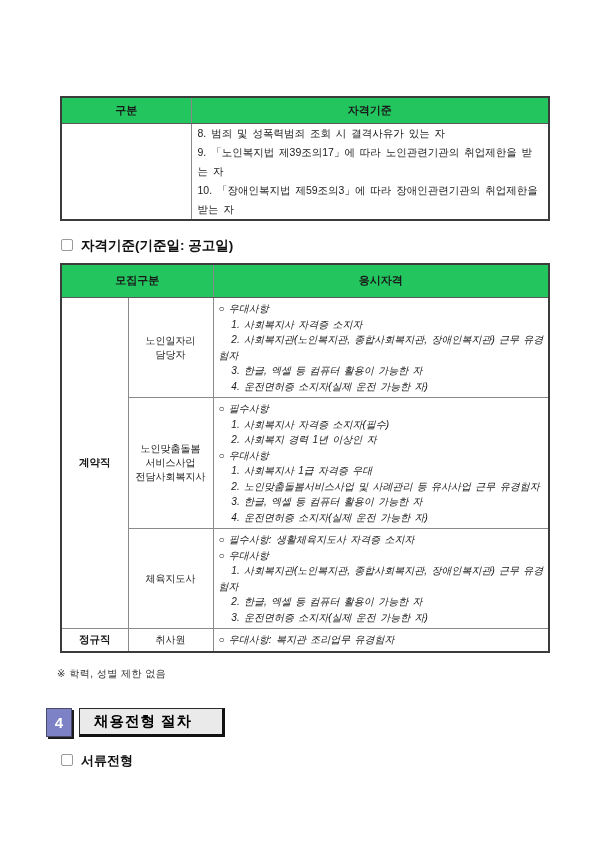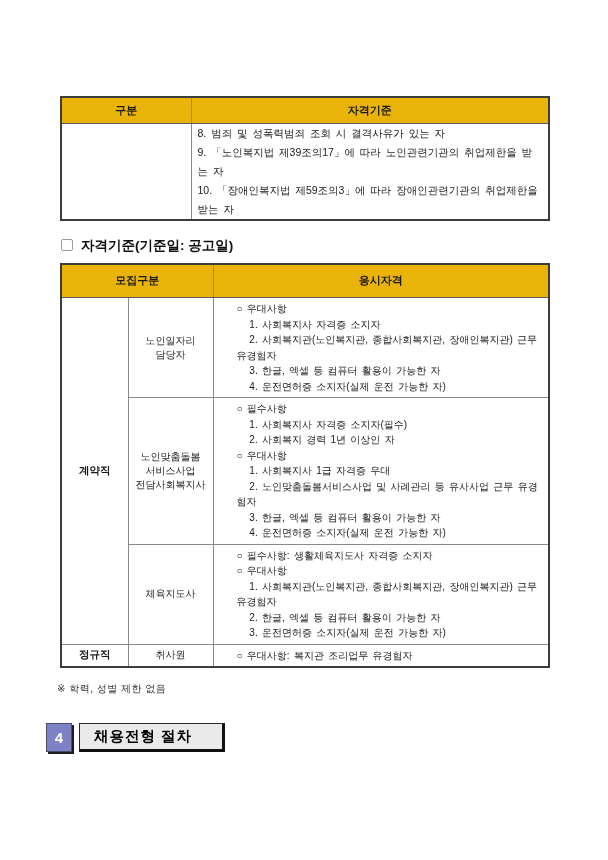--- a/index.html
+++ b/index.html
@@ -5,36 +5,37 @@
   * { margin: 0; padding: 0; box-sizing: border-box; }
   html, body { width: 608px; height: 860px; background: #ffffff; overflow: hidden; }
   body { font-family: "Liberation Sans", "DejaVu Sans", sans-serif; color: #1a1a1a; }
   .page { position: relative; width: 608px; height: 860px; padding-top: 96px; }
 
   
   table.tbl { border-collapse: collapse; width: 488px; margin-left: 60px; table-layout: fixed; }
   table.tbl { border: 2px solid #3c3c3c; }
   .tbl th, .tbl td { border: 1px solid #8a8a8a; }
   .tbl th {
-    background: #eab308; font-weight: bold; font-size: 11px; text-align: center;
+    background: #22c55e; font-weight: bold; font-size: 11px; text-align: center;
     border-top: 2px solid #3c3c3c; border-bottom: 1px solid #5a5a5a;
   }
   .disqual th { height: 26px; }
   .disqual td { height: 57px; vertical-align: middle; border-radius: 15px; }
   .disqual .criteria {
     font-size: 10.5px; line-height: 19px; padding: 0 6px;
     white-space: pre-wrap; word-spacing: 2px;
   }
   .qual th { height: 34px; }
   .qual td { font-size: 10px; vertical-align: middle; }
   .qual .group { text-align: center; font-weight: bold; font-size: 10.5px; }
   .qual .pos { text-align: center; white-space: pre-line; line-height: 14px; }
   .qual .detail {
-    white-space: pre-wrap; line-height: 15.5px; padding: 3px 4px 3px 23px;
+    white-space: pre-wrap; line-height: 15.5px; padding: 3px 4px 3px 5px;
     word-spacing: 1.5px;
+    font-style: italic;
   }
 
   
   .sec-heading { margin: 16px 0 8px 44px; font-size: 13.5px; font-weight: bold; color: #111; padding-left: 17px; }
   .chk {
     display: inline-block; width: 12px; height: 12px; border: 1.5px solid #9a9a9a;
     border-radius: 2px; margin-right: 8px; vertical-align: -1px; background: #fff;
   }
   .note { margin: 14px 0 0 57px; font-size: 10px; color: #333; letter-spacing: 0.5px; }
 
@@ -143,15 +144,18 @@
     </tbody>
   </table>
 
   <div class="note">※ 학력, 성별 제한 없음</div>
 
   <div class="sec4">
     <div class="badge">4</div>
     <div class="titlebox">채용전형 절차</div>
   </div>
 
+  <div class="sec-heading screening-h">
+    <span class="chk"></span><span>서류전형</span>
+  </div>
 
 
 </div>
 
 </body></html>

